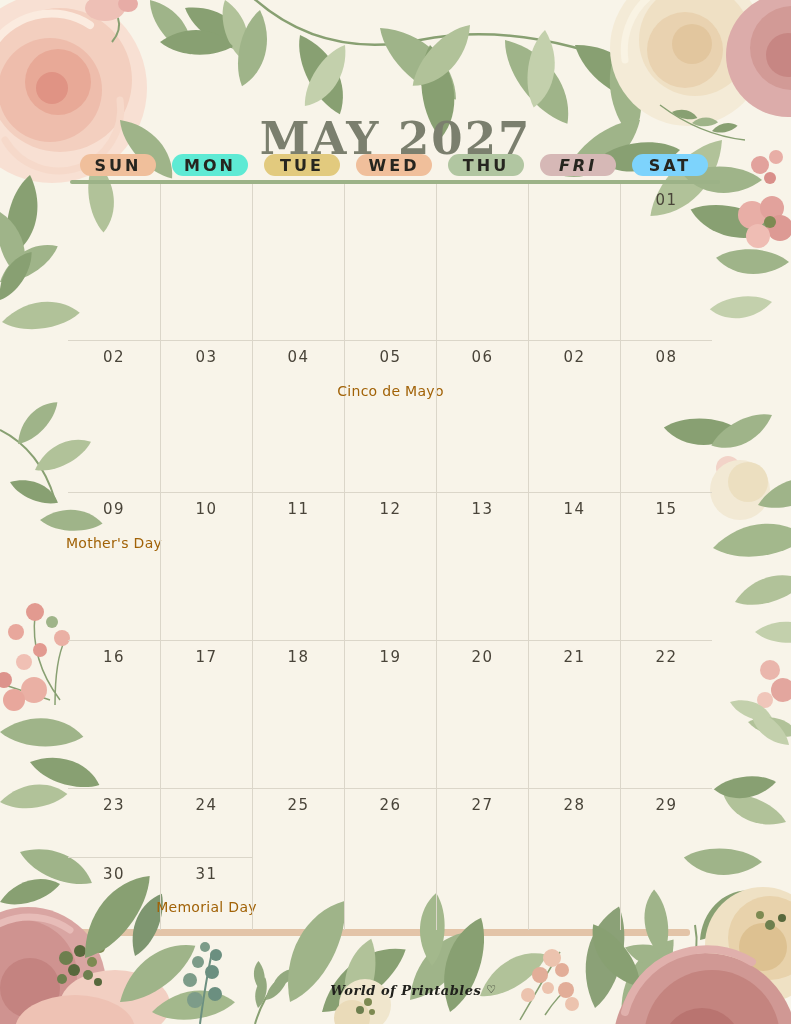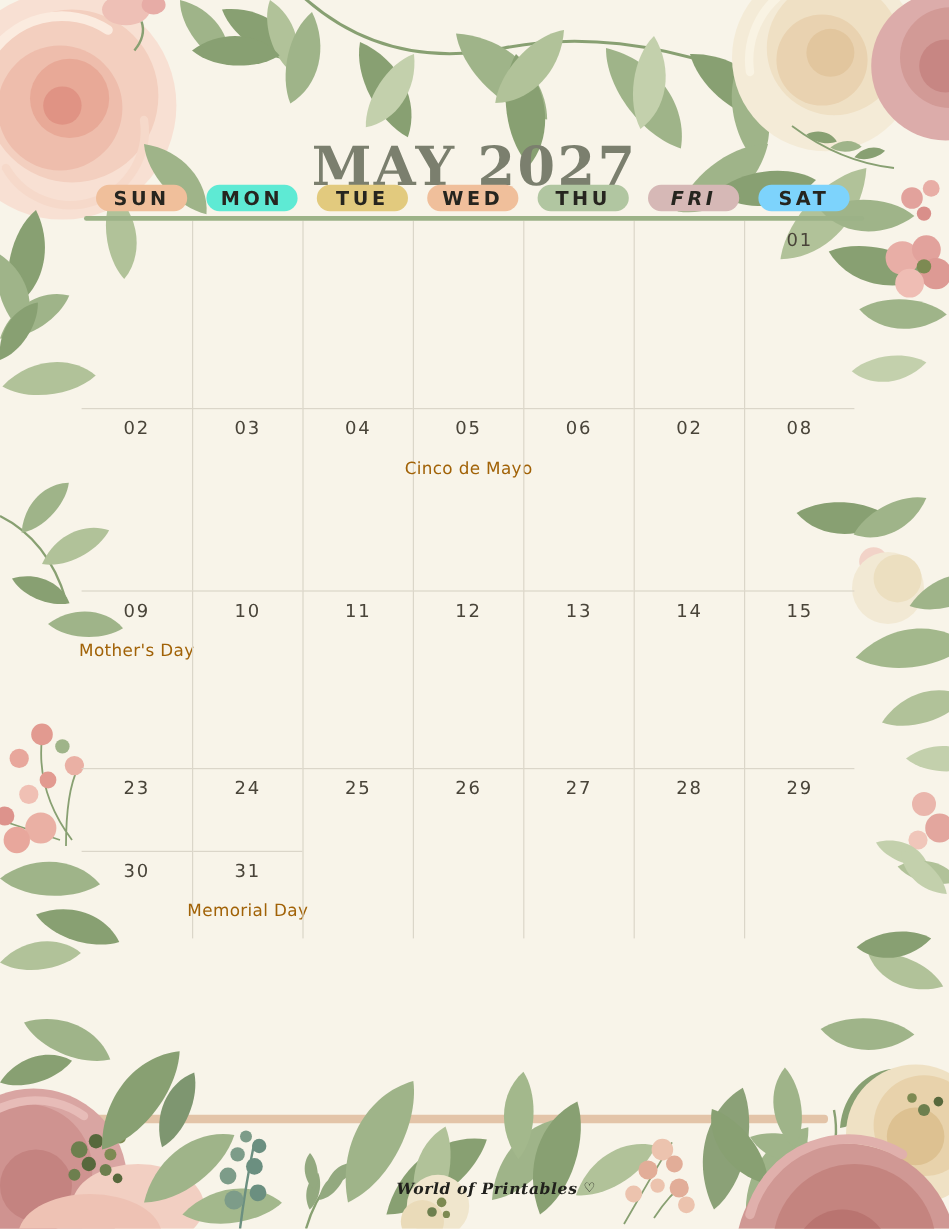--- a/index.html
+++ b/index.html
@@ -358,20 +358,43 @@
     <div class="cell">
         <span class="date">13</span>
       </div>
     <div class="cell">
         <span class="date">14</span>
       </div>
     <div class="cell">
         <span class="date">15</span>
       </div>
   </div>
+  <div class="row r4 bordered">
+    <div class="cell">
+        <span class="date">16</span>
+      </div>
+    <div class="cell">
+        <span class="date">17</span>
+      </div>
+    <div class="cell">
+        <span class="date">18</span>
+      </div>
+    <div class="cell">
+        <span class="date">19</span>
+      </div>
+    <div class="cell">
+        <span class="date">20</span>
+      </div>
+    <div class="cell">
+        <span class="date">21</span>
+      </div>
+    <div class="cell">
+        <span class="date">22</span>
+      </div>
+  </div>
   <div class="row r5 bordered">
     <div class="cell split">
       <div class="sub s1">
           <span class="date">23</span>
         </div>
       <div class="sub s2">
           <span class="date">30</span>
         </div>
     </div>
     <div class="cell split">

